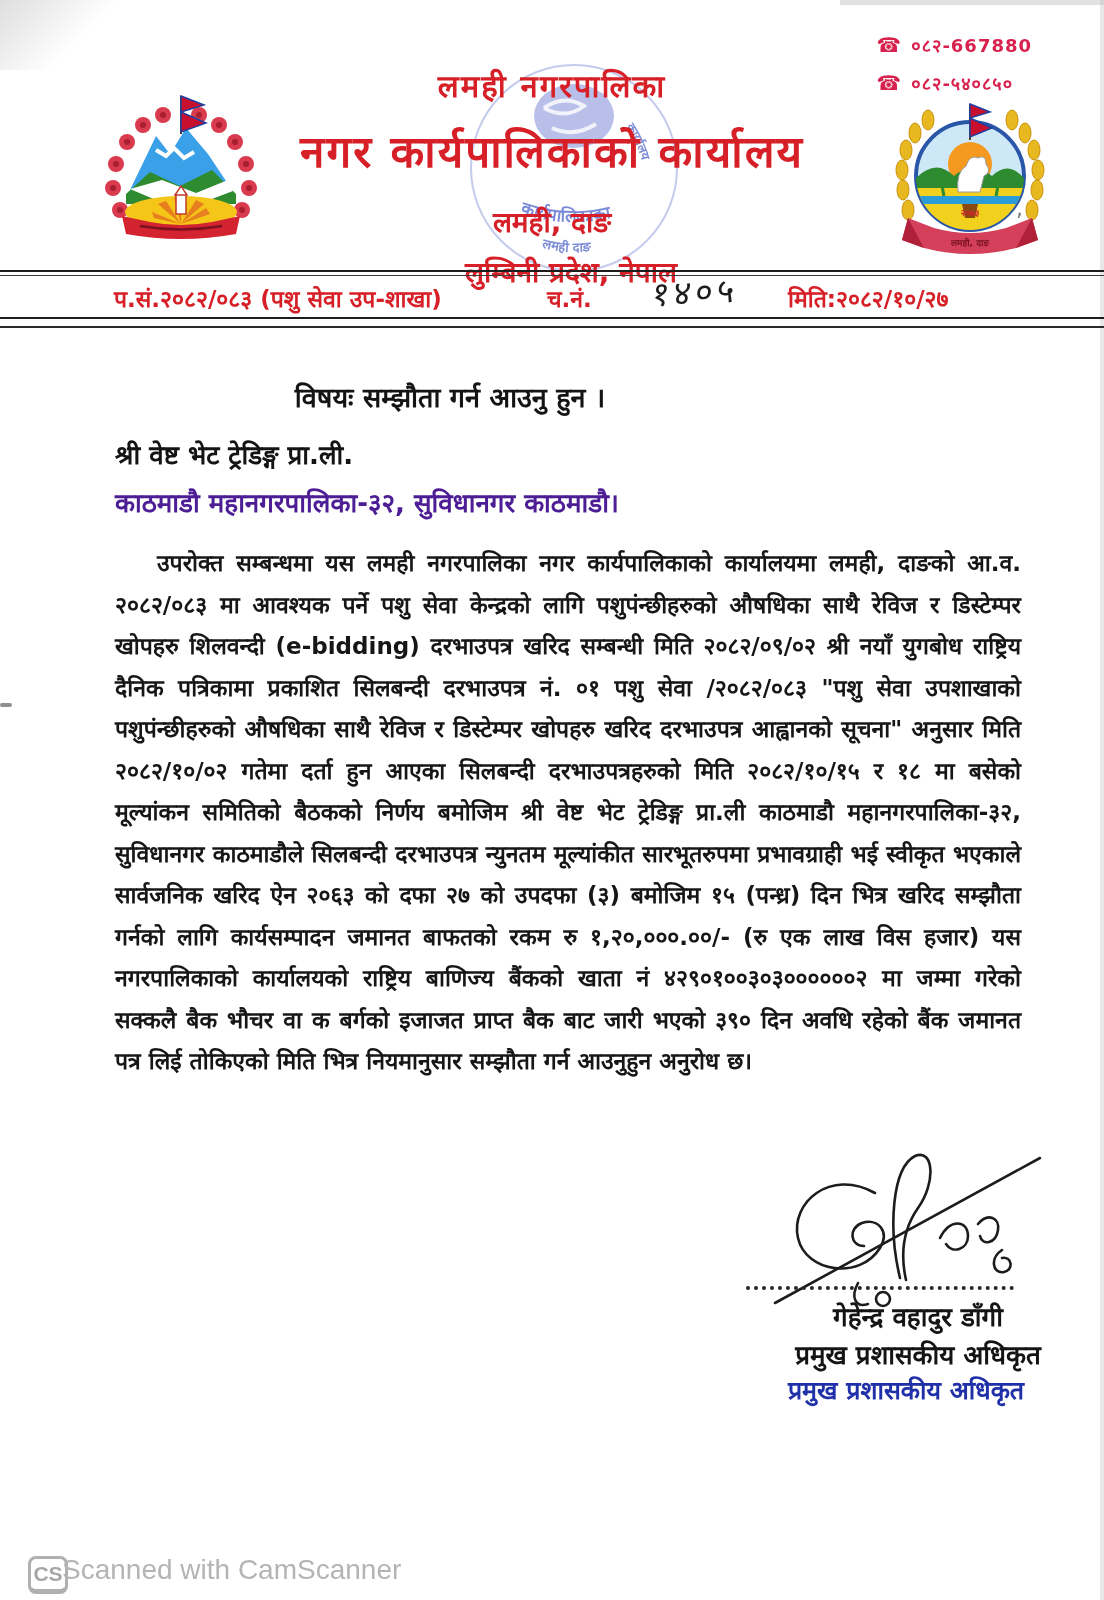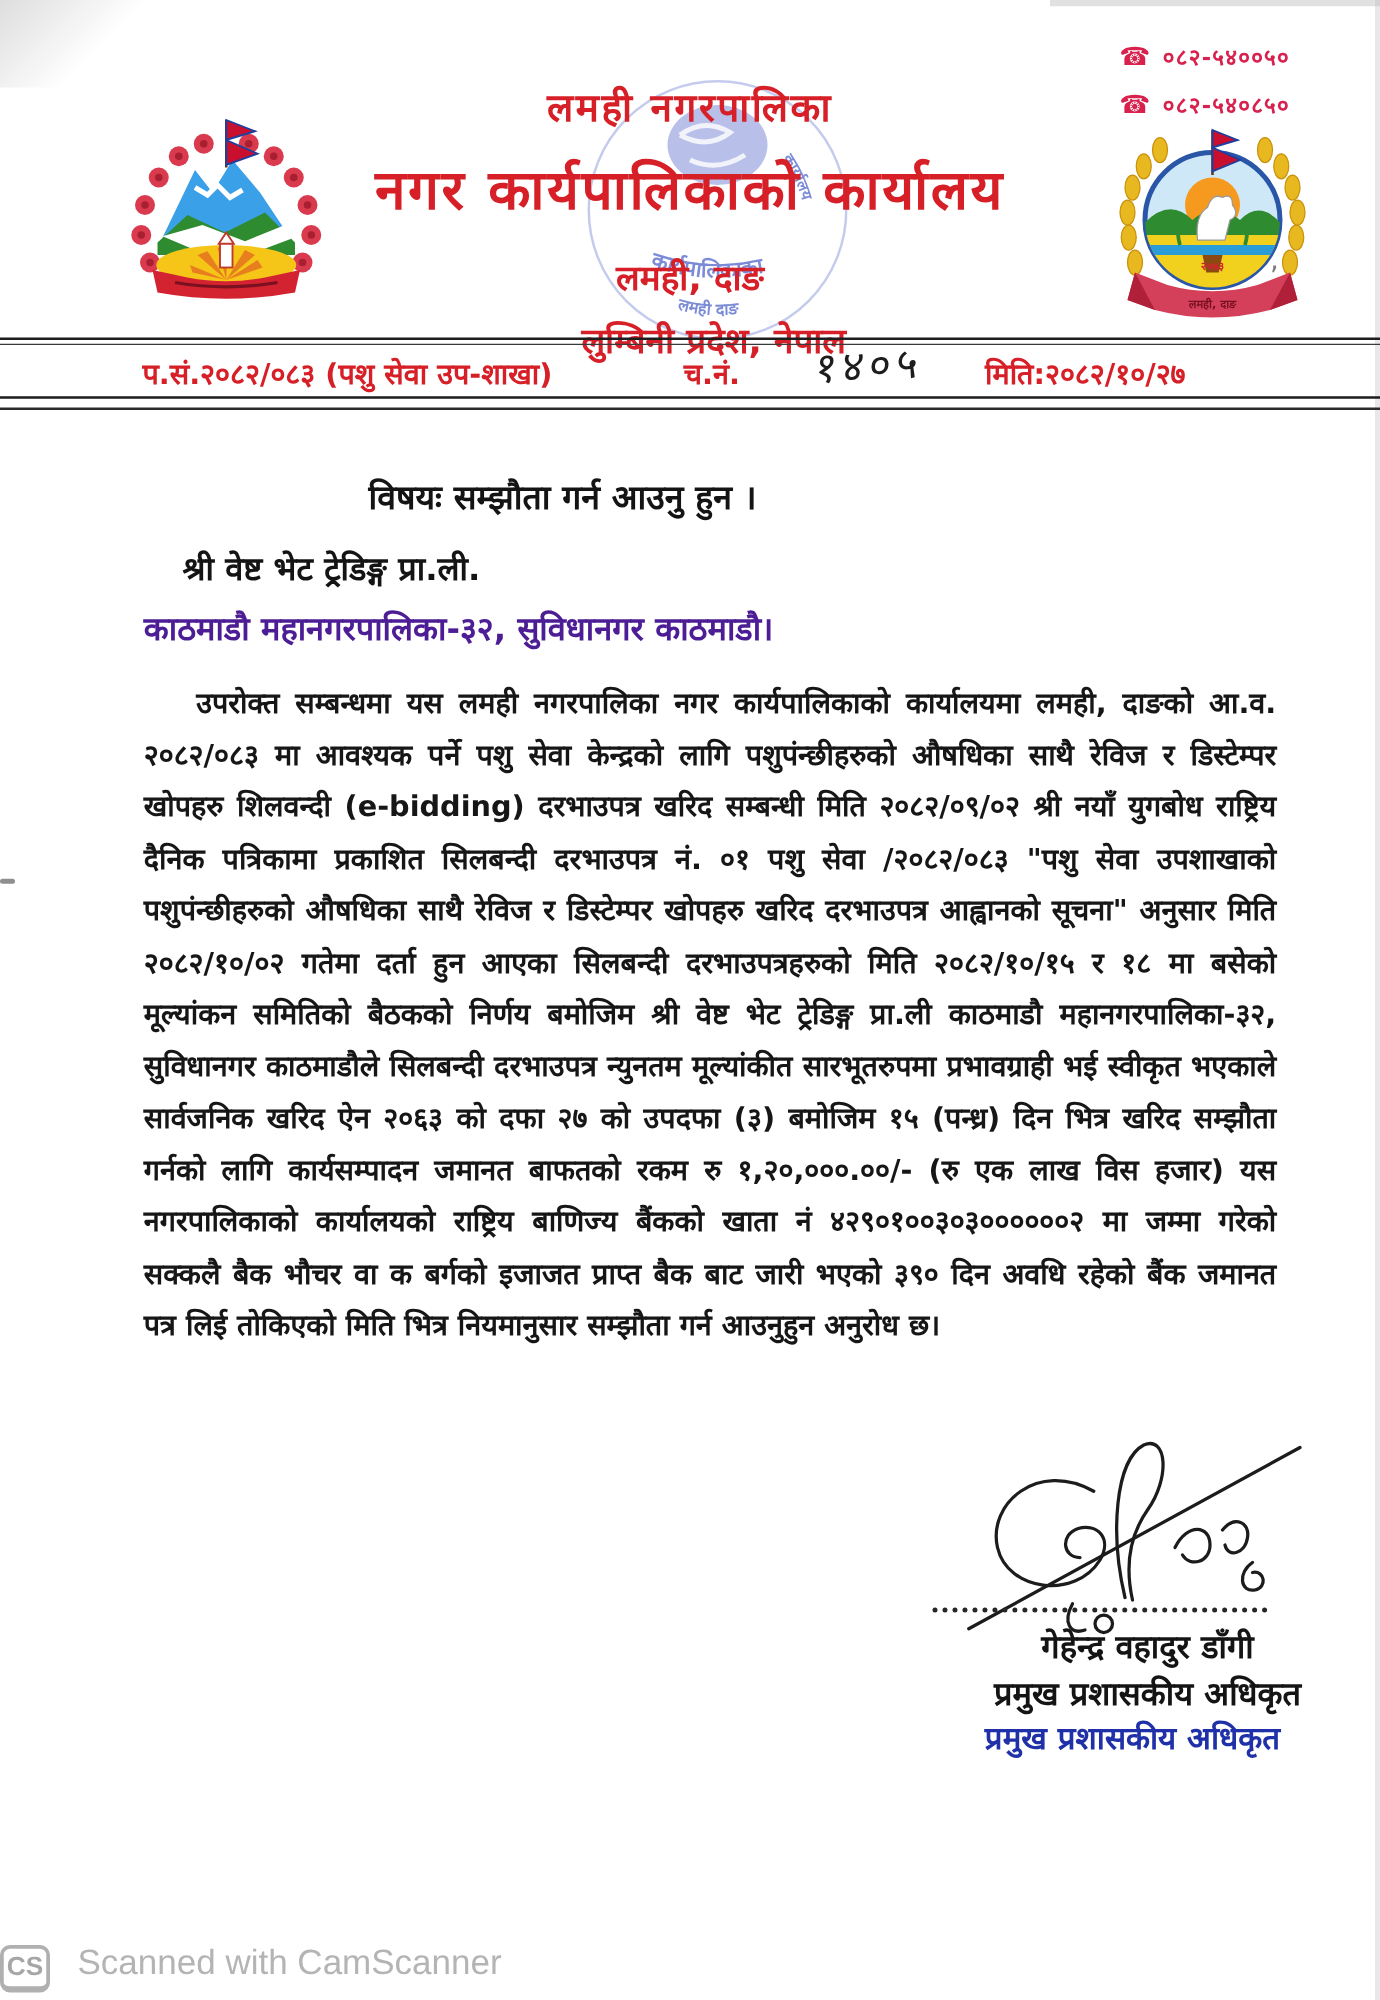--- a/index.html
+++ b/index.html
@@ -40,39 +40,39 @@
   .refbar{position:absolute;left:0;top:280px;width:974px;height:36px;}
   .ref-no{position:absolute;left:114px;top:2px;color:#d61f26;font-weight:700;font-size:23px;}
   .ch-label{position:absolute;left:547px;top:2px;color:#d61f26;font-weight:700;font-size:23px;}
   .ch-handwritten{position:absolute;left:652px;top:-12px;color:#1d1d1d;font-size:34px;
                   transform:rotate(-3deg) skewX(-8deg);letter-spacing:4px;}
   .ref-date{position:absolute;left:788px;top:2px;color:#d61f26;font-weight:700;font-size:23px;}
 
   
   .subject{position:absolute;left:0;top:378px;width:900px;text-align:center;
            font-size:27px;font-weight:700;color:#141414;}
-  .addr1{position:absolute;left:115px;top:436px;font-size:26px;color:#141414;font-weight:600;margin-left:31px;}
+  .addr1{position:absolute;left:115px;top:436px;font-size:26px;color:#141414;font-weight:600;}
   .addr2{position:absolute;left:115px;top:484px;font-size:26px;color:#4c1d95;font-weight:600;}
   .body-par{position:absolute;left:115px;top:543px;width:906px;font-size:23px;
             line-height:41.5px;text-align:justify;color:#161616;text-indent:42px;font-weight:700;}
 
   
   .sig-svg{position:absolute;left:740px;top:1128px;width:320px;height:192px;}
   .dotline{position:absolute;left:746px;top:1268px;width:268px;height:18px;
            border-bottom:4px dotted #262626;}
   .sig-name{position:absolute;left:768px;top:1298px;width:300px;text-align:center;
             font-size:26px;font-weight:700;color:#141414;}
   .sig-title{position:absolute;left:768px;top:1336px;width:300px;text-align:center;
              font-size:26px;font-weight:600;color:#141414;}
   .sig-stamp-title{position:absolute;left:756px;top:1372px;width:300px;text-align:center;
                    font-size:25px;font-weight:700;color:#2030a8;filter:blur(.2px);}
 
   
   .footer{position:absolute;left:0;top:1548px;width:1104px;height:52px;}
-  .cs-badge{position:absolute;left:0;top:8px;width:34px;height:30px;border:3px solid #b0b0b0;
+  .cs-badge{position:absolute;left:28px;top:8px;width:34px;height:30px;border:3px solid #b0b0b0;
             border-bottom-width:5px;border-radius:8px;color:#a6a6a6;font-weight:700;font-size:21px;
             display:flex;align-items:center;justify-content:center;
             font-family:"Liberation Sans",sans-serif;}
   .cs-text{position:absolute;left:62px;top:6px;color:#b4b4b4;font-size:28px;
            font-family:"Liberation Sans",sans-serif;}
 </style>
 </head>
 <body>
 
 <div class="page">
@@ -99,21 +99,21 @@
       <textPath href="#arc2" startOffset="24%">लमही दाङ</textPath>
     </text>
     <text font-size="12" fill="#3f55c5" font-weight="700">
       <textPath href="#arc3" startOffset="10%">कार्यालय</textPath>
     </text>
   </svg>
 
   <div class="phones">
     <div class="phone-row">
       <span class="phone-icon">☎</span>
-      <span class="phone-num">०८२-५४००५०</span>
+      <span class="phone-num">०८२-667880</span>
     </div>
     <div class="phone-row">
       <span class="phone-icon">☎</span>
       <span class="phone-num">०८२-५४०८५०</span>
     </div>
   </div>
 
   <svg class="emblem-left" viewBox="0 0 162 156">
     <g>
       <g fill="#d93a4e">

